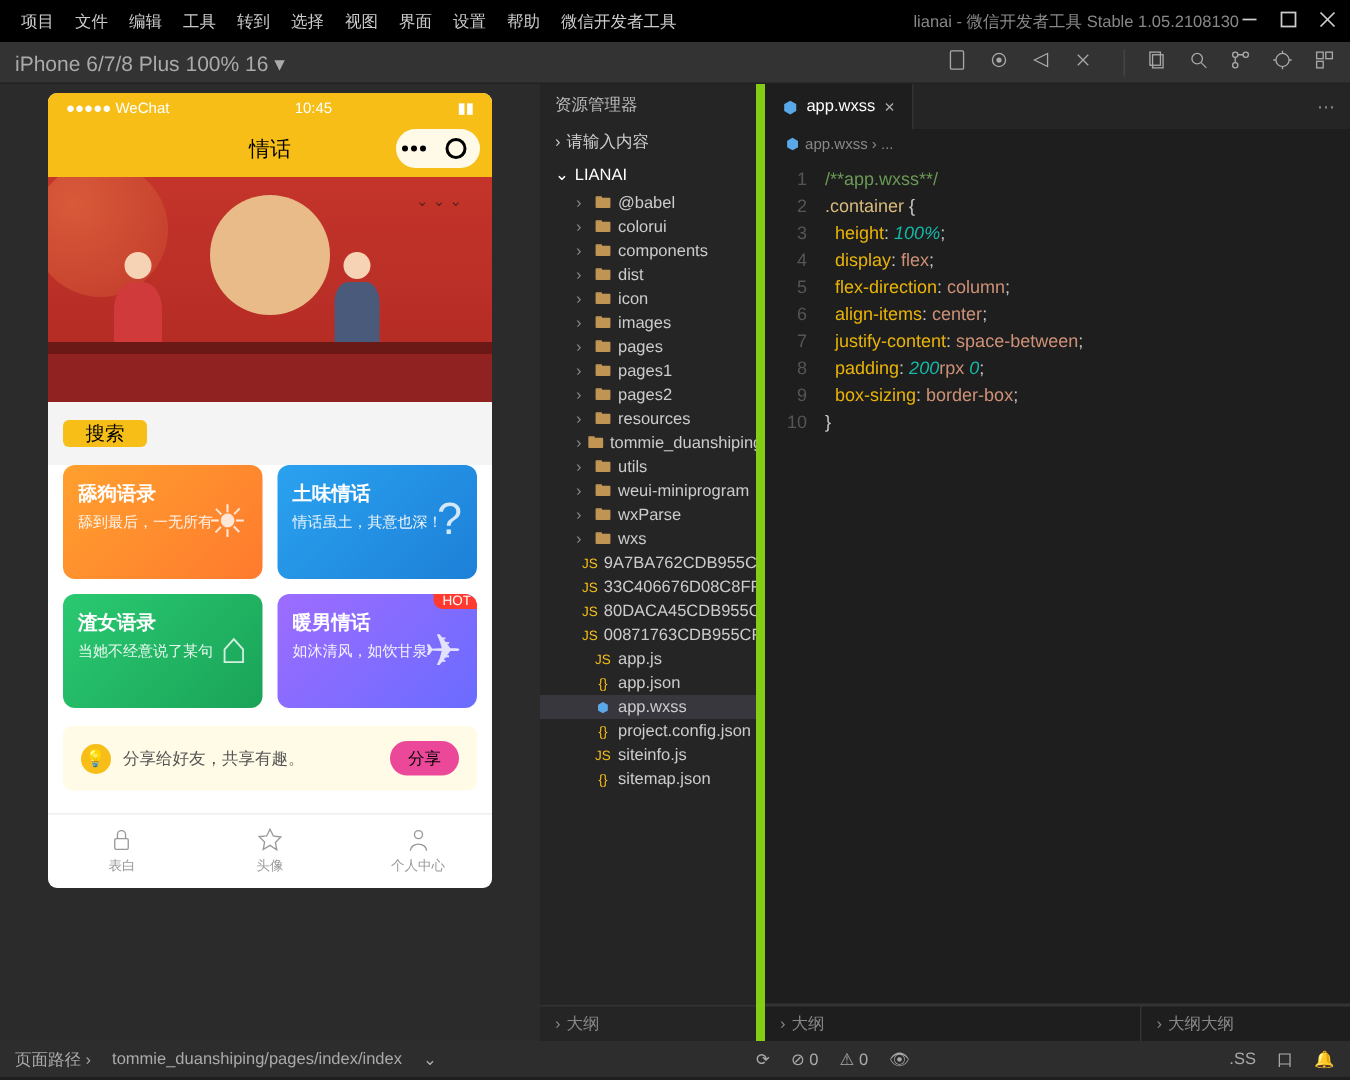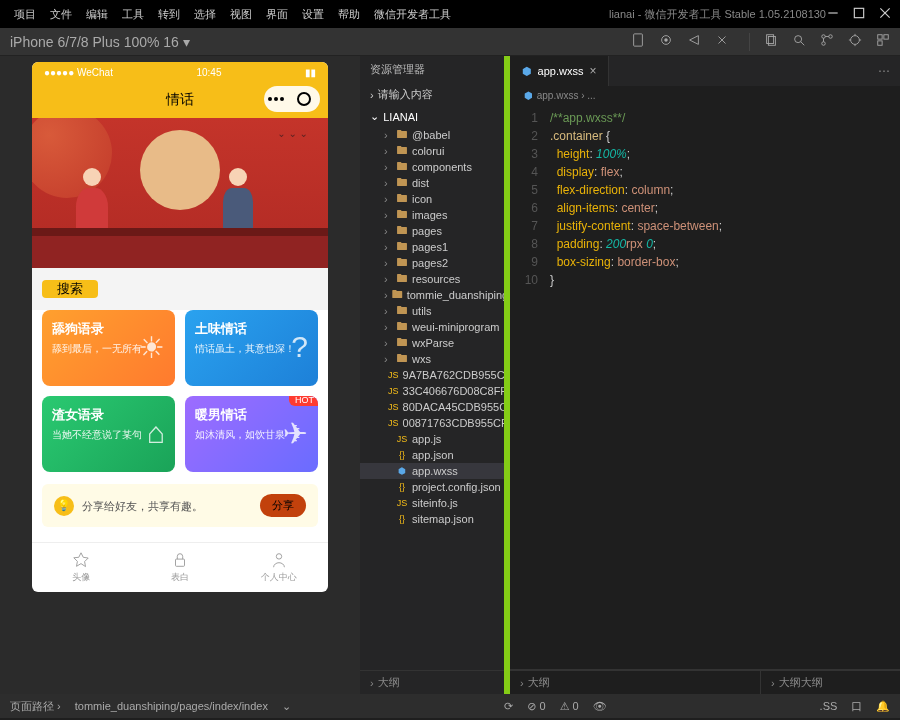--- a/index.html
+++ b/index.html
@@ -46,21 +46,21 @@
 .c1{background:linear-gradient(135deg,#2aa2ef,#1d80d8);}
 .c2{background:linear-gradient(135deg,#ffa02e,#ff7a2e);}
 .c3{background:linear-gradient(135deg,#2ac971,#1aa358);}
 .c4{background:linear-gradient(135deg,#9d6cff,#6a6cff);}
 .card h4{font-size:13px;margin-bottom:4px;}
 .card p{font-size:10px;opacity:.9;line-height:1.3;}
 .card .ico{position:absolute;right:10px;top:20px;font-size:30px;opacity:.8;}
 .c4 .hot{position:absolute;top:-2px;right:-2px;background:#ff3b30;font-size:9px;padding:1px 6px;border-radius:0 0 0 6px;}
 .sharebar{margin:12px 10px;background:#fffbe6;border-radius:6px;padding:10px 12px;display:flex;align-items:center;justify-content:space-between;font-size:11px;color:#555;}
 .sharebar .bulb{width:20px;height:20px;background:#f7be18;border-radius:50%;margin-right:8px;display:inline-flex;align-items:center;justify-content:center;}
-.sharebtn{background:#c2410c;border:none;border-radius:12px;padding:4px 12px;font-size:11px;text-align:center;}
+.sharebtn{background:#ec4899;border:none;border-radius:12px;padding:4px 12px;font-size:11px;text-align:center;}
 .tabbar{margin-top:auto;height:50px;border-top:1px solid #eee;display:flex;}
 .tabbar .tab{flex:1;display:flex;flex-direction:column;align-items:center;justify-content:center;font-size:9px;color:#999;gap:2px;}
 .tabbar .tab.active{color:#f7be18;}
 .tabbar svg{width:18px;height:18px;}
 
 
 .explorer { width:150px; background:#252526; border-right:6px solid #84cc16; display:flex; flex-direction:column;}
 .exp-title{padding:6px 10px;font-size:11px;color:#bbb;}
 .exp-section{padding:4px 10px;font-size:11px;color:#ccc;display:flex;align-items:center;gap:4px;}
 .exp-section.bold{color:#fff;}
@@ -237,30 +237,30 @@
             <span class="hot">HOT</span>
           </div>
         </div>
       <div class="sharebar">
         <span><span class="bulb">💡</span><span>分享给好友，共享有趣。</span></span>
         <button class="sharebtn">分享</button>
       </div>
       <div class="tabbar" id="tabbar">
           <div class="tab">
             <svg viewBox="0 0 20 20">
-              <path d="M10 2l2.5 5 5.5.8-4 4 1 5.5L10 14l-5 3 1-5.5-4-4L7.5 7z" stroke="currentColor" fill="none"></path>
-            </svg>
-            <span>头像</span>
-          </div>
-          <div class="tab">
-            <svg viewBox="0 0 20 20">
               <rect x="5" y="9" width="10" height="8" rx="1" stroke="currentColor" fill="none"></rect>
               <path d="M7 9V6a3 3 0 016 0v3" stroke="currentColor" fill="none"></path>
             </svg>
             <span>表白</span>
+          </div>
+          <div class="tab">
+            <svg viewBox="0 0 20 20">
+              <path d="M10 2l2.5 5 5.5.8-4 4 1 5.5L10 14l-5 3 1-5.5-4-4L7.5 7z" stroke="currentColor" fill="none"></path>
+            </svg>
+            <span>头像</span>
           </div>
           <div class="tab">
             <svg viewBox="0 0 20 20">
               <circle cx="10" cy="6" r="3" stroke="currentColor" fill="none"></circle>
               <path d="M4 18c0-3 3-5 6-5s6 2 6 5" stroke="currentColor" fill="none"></path>
             </svg>
             <span>个人中心</span>
           </div>
         </div>
     </div>

